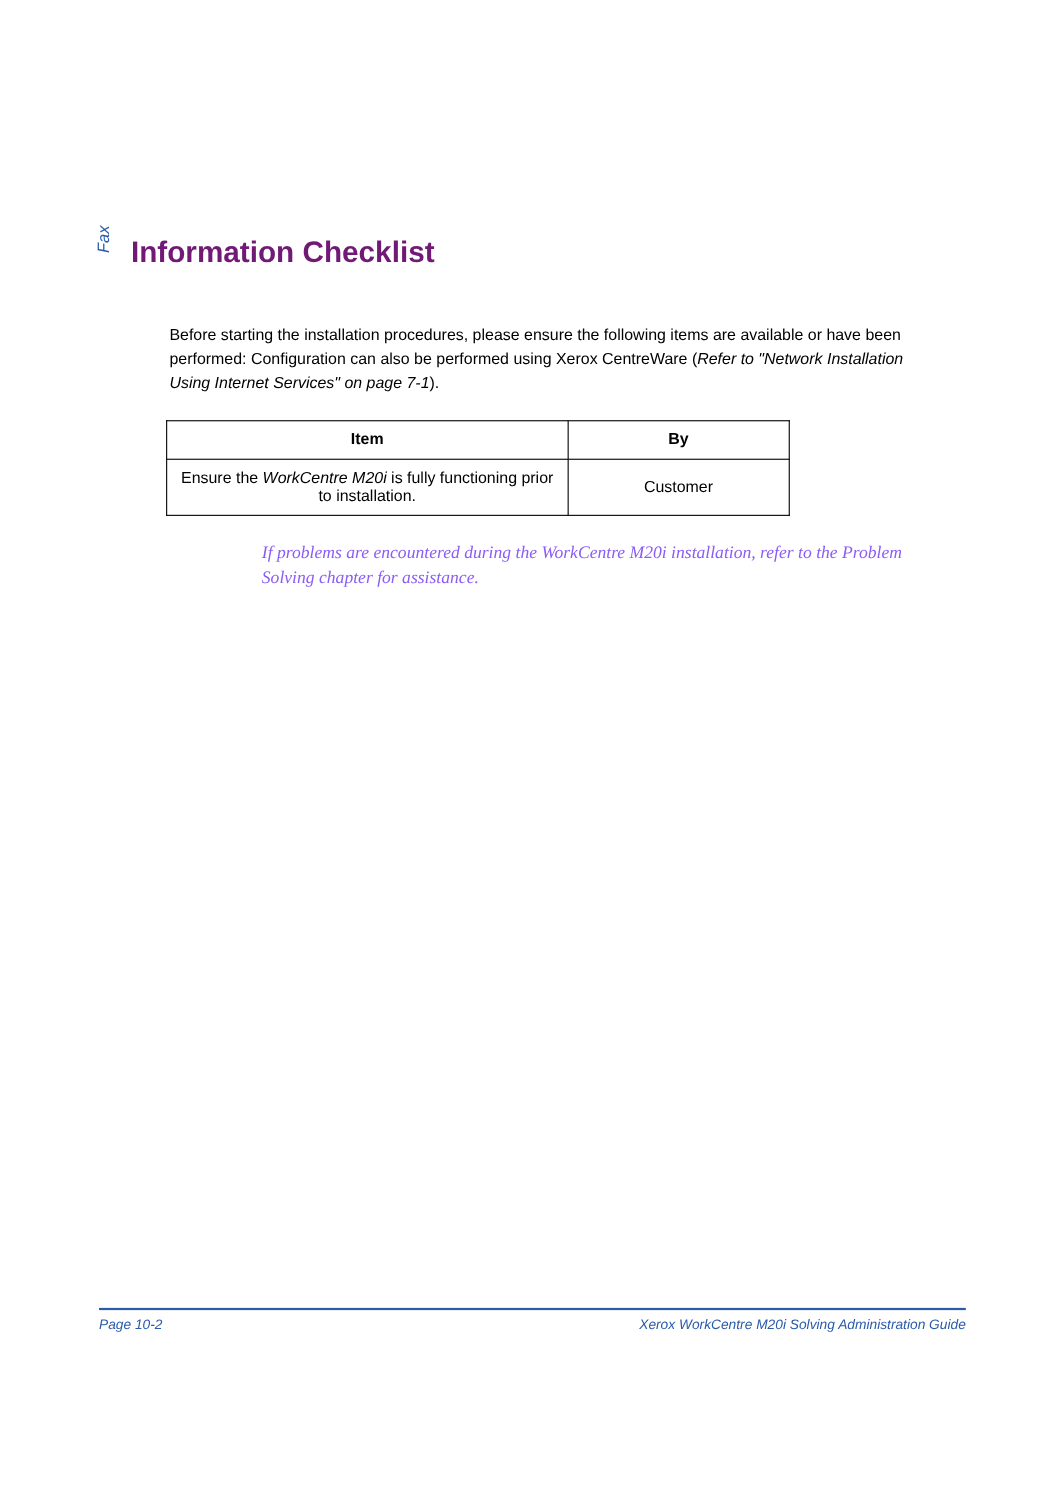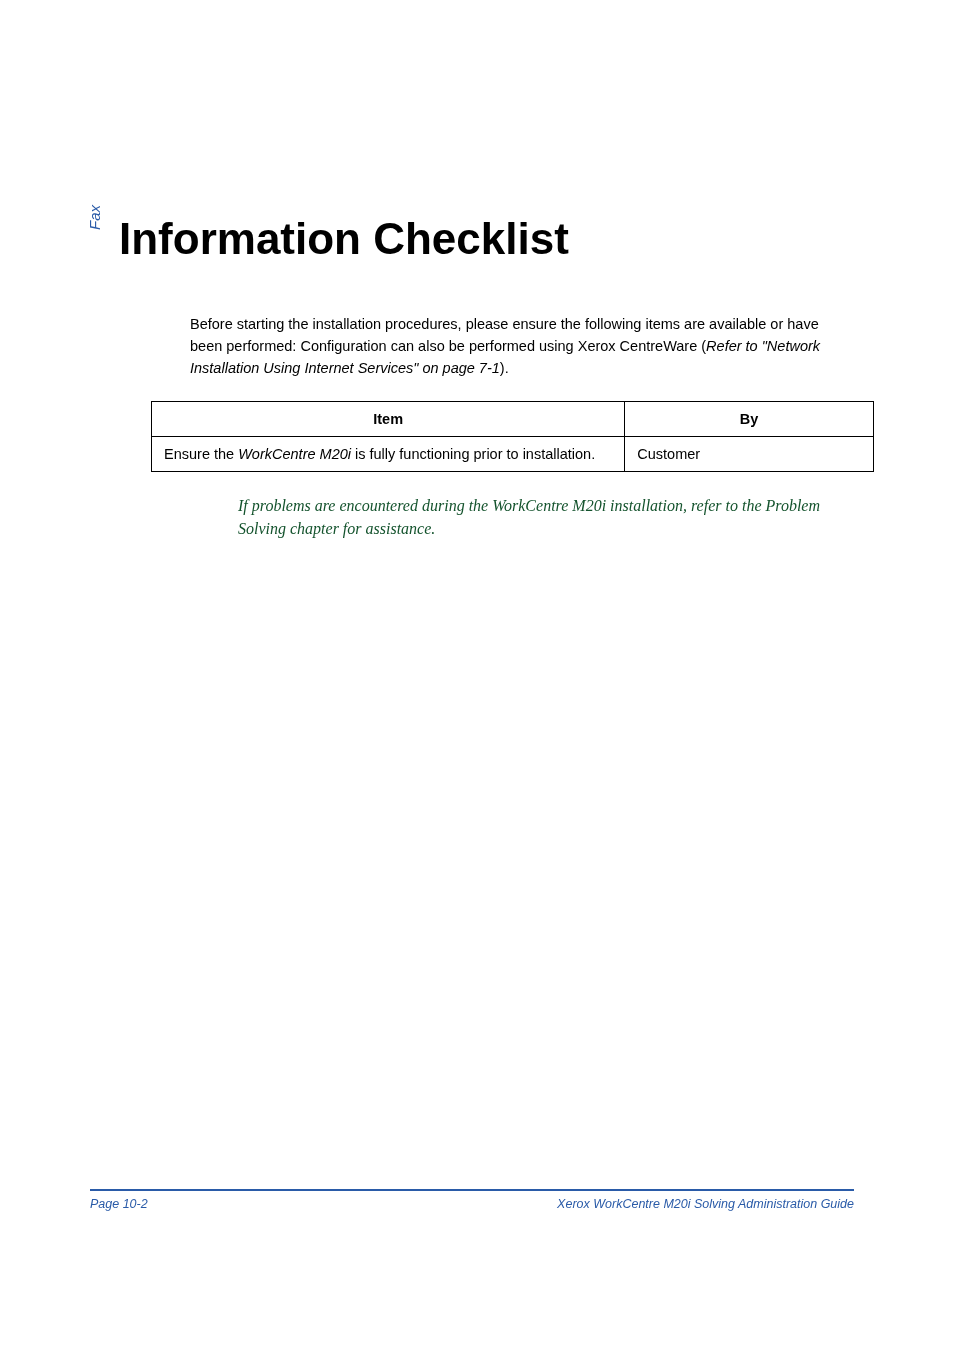--- a/index.html
+++ b/index.html
@@ -25,50 +25,50 @@
       left: 86px;
       top: 230px;
       transform: rotate(-90deg);
       transform-origin: left top;
       color: #2a5ba8;
       font-style: italic;
       font-size: 15px;
       font-family: Arial, Helvetica, sans-serif;
     }
     .title {
-      color: #000000;
-      font-size: 44px;
+      color: #701a75;
+      font-size: 27px;
       font-weight: bold;
       font-family: Arial, Helvetica, sans-serif;
       margin-left: 29px;
       margin-bottom: 50px;
     }
     .intro-para {
       font-size: 14.5px;
       color: #000;
       line-height: 1.5;
-      margin-left: 100px;
+      margin-left: 64px;
       margin-right: 20px;
       margin-bottom: 22px;
     }
     .intro-para .ref {
       font-style: italic;
     }
     table.checklist {
       border-collapse: collapse;
-      width: 723px;
+      width: 567px;
       margin-left: 61px;
       margin-bottom: 22px;
     }
     table.checklist th,
     table.checklist td {
       border: 1px solid #000;
       padding: 9px 12px;
       font-size: 14.5px;
-      text-align: left;
+      text-align: center;
       vertical-align: middle;
     }
     table.checklist th {
       font-weight: bold;
       text-align: center;
     }
     table.checklist th.col-item {
       width: 470px;
     }
     table.checklist th.col-by {
@@ -77,27 +77,27 @@
     .product-name {
       font-style: italic;
     }
     .note-para {
       font-family: "Times New Roman", Times, serif;
       font-style: italic;
       font-size: 16px;
       line-height: 1.45;
       margin-left: 148px;
       margin-right: 20px;
-      color: #14532d;
+      color: #8b5cf6;
     }
     .footer {
       position: absolute;
       bottom: 140px;
       left: 90px;
-      right: 100px;
+      right: 76px;
       border-top: 2px solid #2a5ba8;
       padding-top: 6px;
       display: flex;
       justify-content: space-between;
       align-items: flex-start;
     }
     .footer-left,
     .footer-right {
       color: #2a5ba8;
       font-style: italic;

